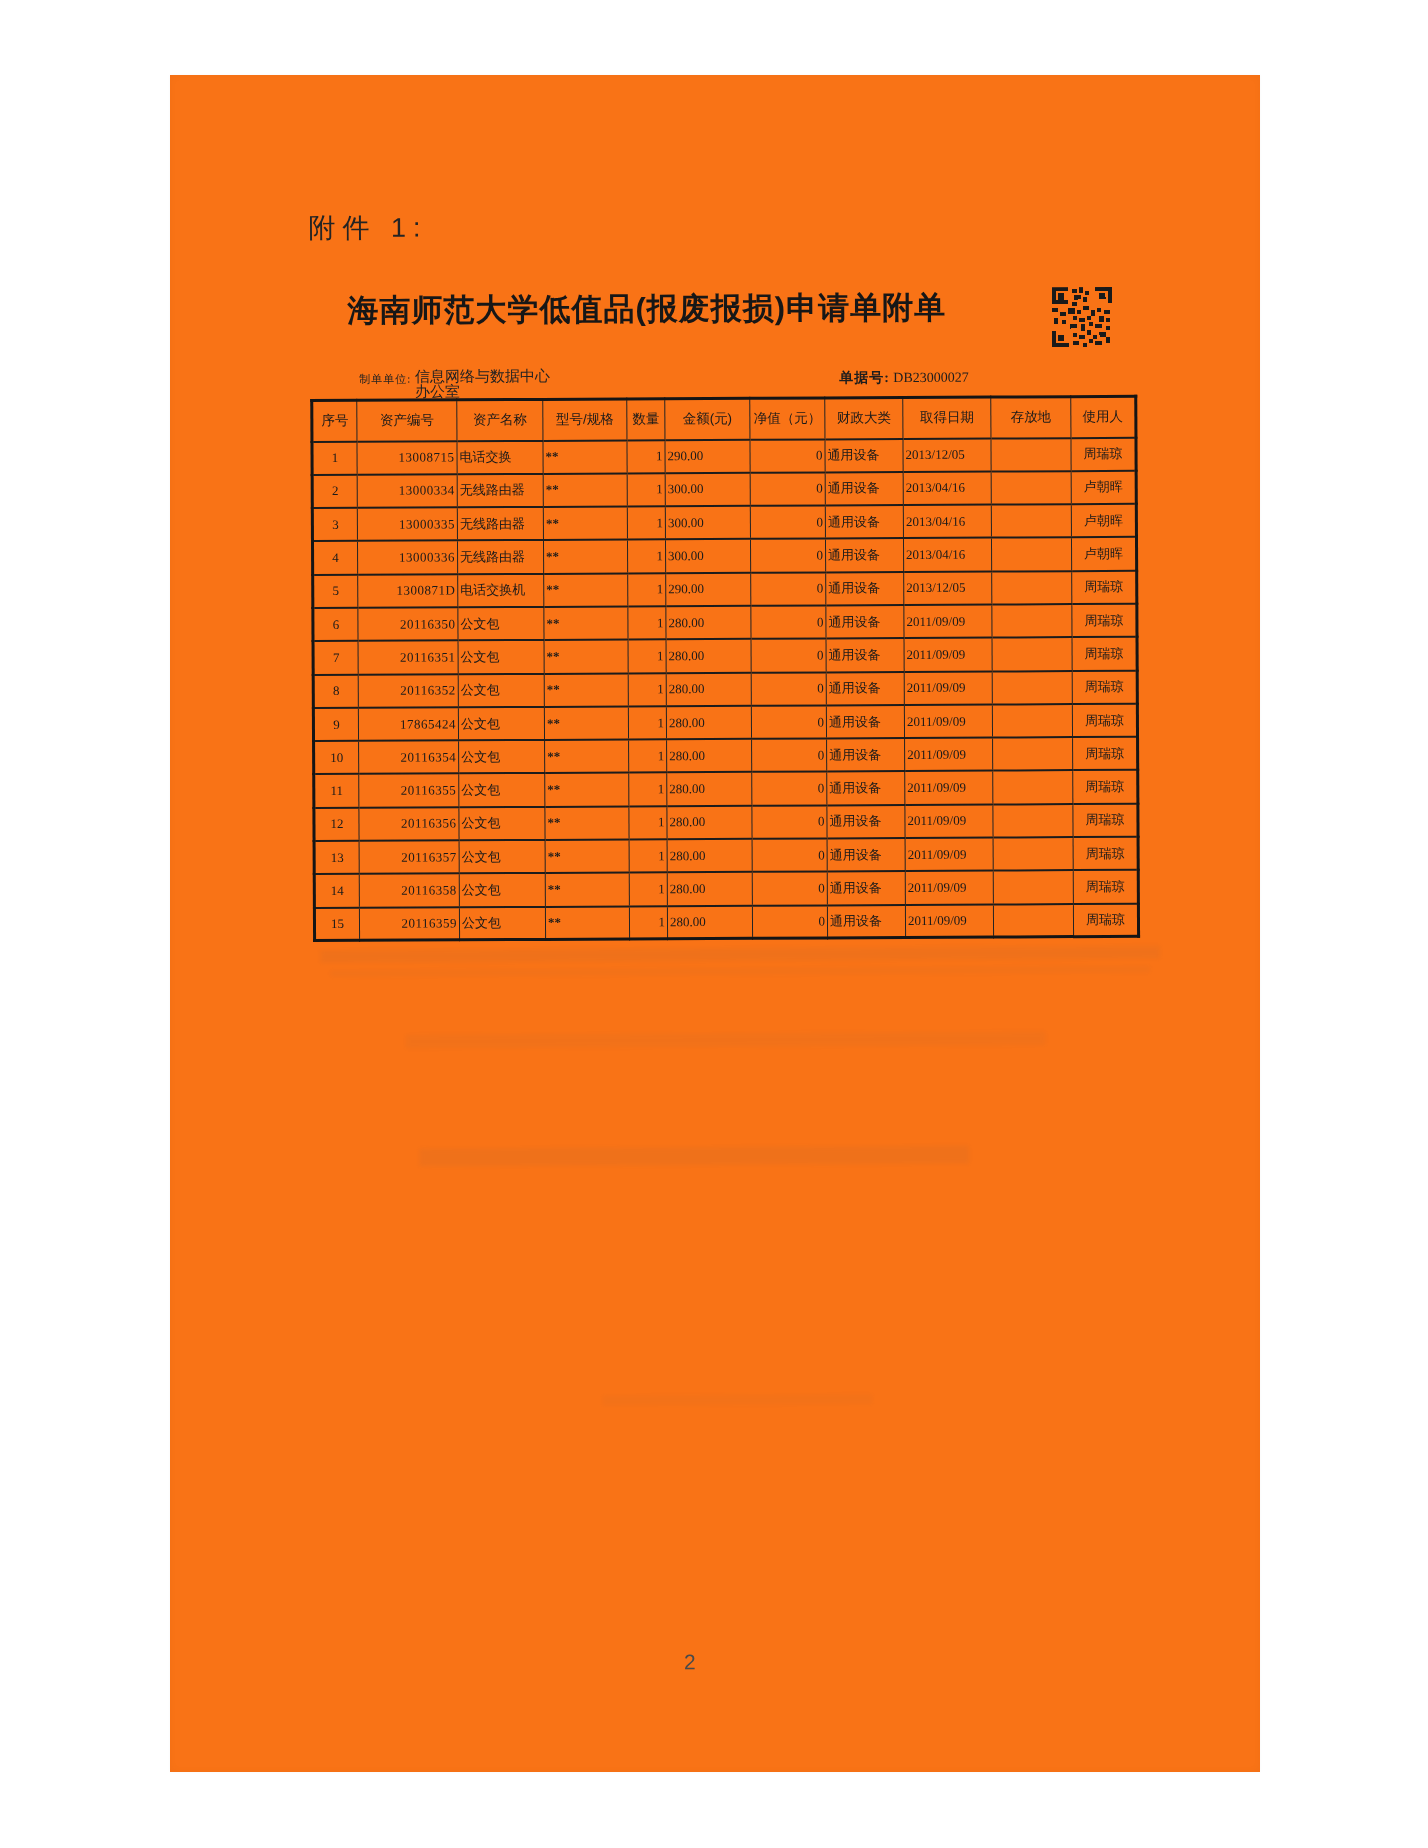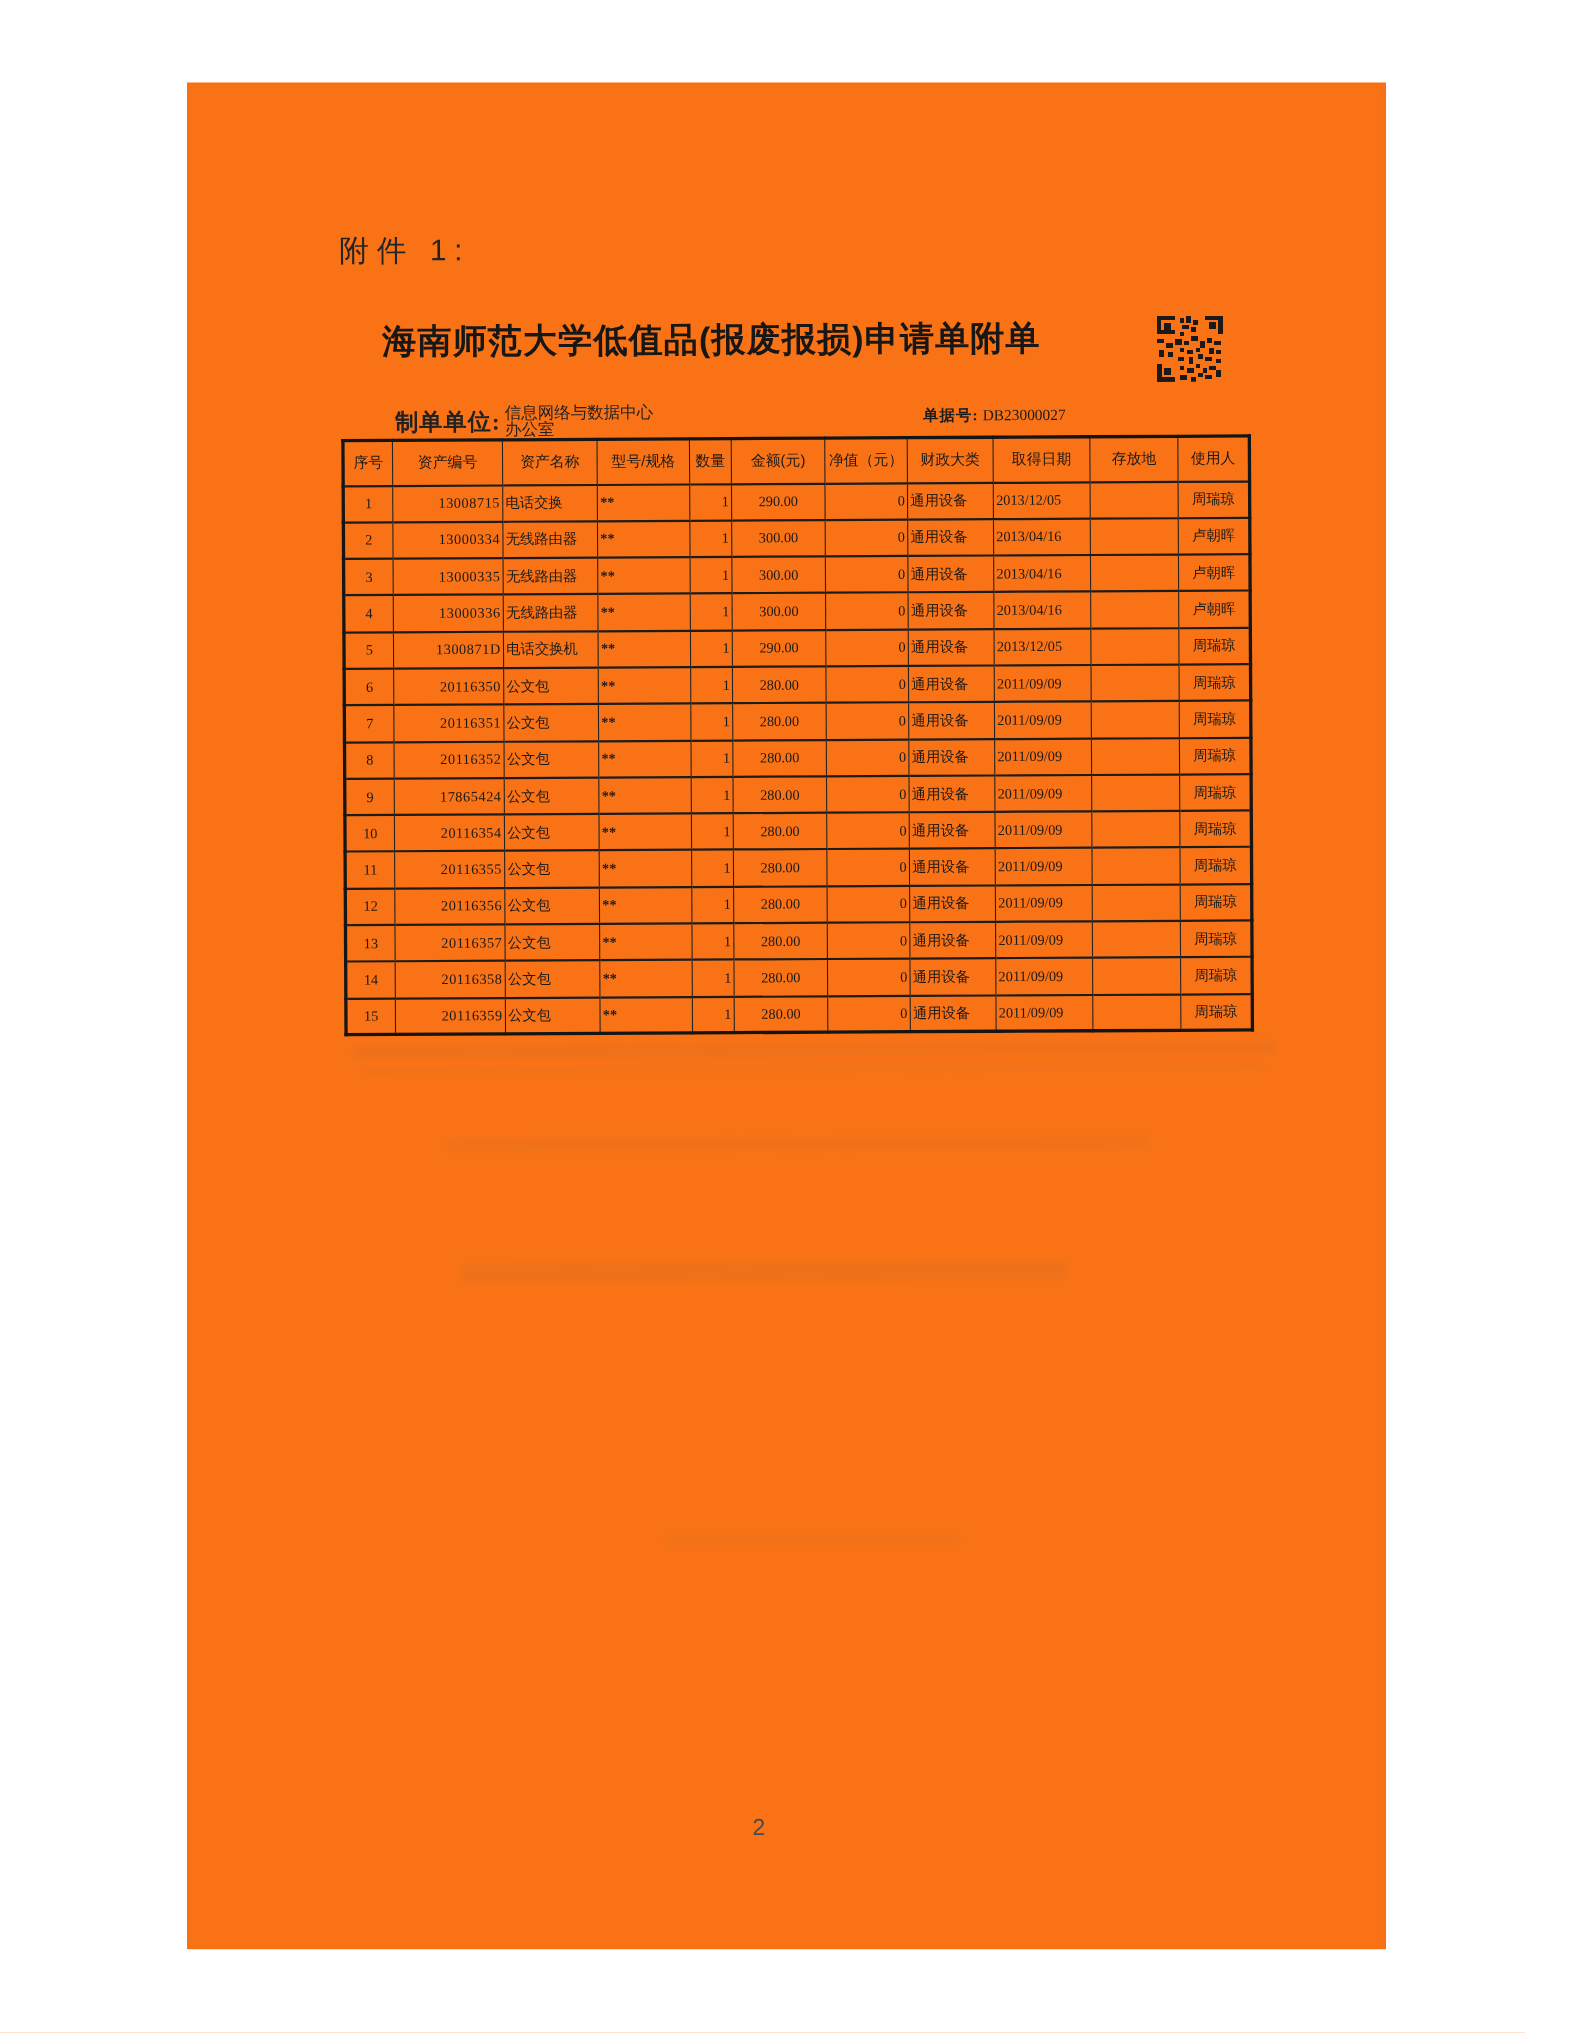--- a/index.html
+++ b/index.html
@@ -30,21 +30,21 @@
     text-align:center;
     font-family:"Liberation Sans",sans-serif;
     font-weight:bold;font-size:31px;letter-spacing:1px;color:#171717;
     white-space:nowrap;
   }
   .qr{position:absolute;left:884px;top:214px;width:62px;height:60px;}
   .form-unit{
     position:absolute;left:192px;top:293px;
     font-size:15px;color:#222;
   }
-  .form-unit .lbl{font-weight:bold;font-size:21px;letter-spacing:1px;}
+  .form-unit .lbl{font-weight:normal;font-size:11px;letter-spacing:1px;}
   .form-unit .val{display:inline-block;vertical-align:top;line-height:15px;}
   .form-unit .val .l2{display:block;}
   .doc-no{
     position:absolute;left:672px;top:295px;
     font-size:14px;color:#1d1d1d;
   }
   .doc-no .lbl{font-weight:bold;letter-spacing:1px;}
   table.main{
     position:absolute;left:143px;top:322px;
     width:824px;height:541px;
@@ -67,21 +67,21 @@
     border-top:none;
   }
   table.main th:first-child, table.main td:first-child{border-left:none;}
   thead tr{height:41px;}
   tbody tr{height:33.3px;}
   td.c-idx{text-align:center;font-size:13px;}
   td.c-assetno{text-align:right;letter-spacing:0.5px;}
   td.c-name{text-align:left;padding-left:5px;font-family:"Liberation Sans",sans-serif;font-size:13px;}
   td.c-model{text-align:left;padding-left:5px;font-weight:bold;}
   td.c-qty{text-align:right;padding-right:5px;}
-  td.c-amount{text-align:center;padding-right:9px;}
+  td.c-amount{text-align:left;padding-right:9px;}
   td.c-net{text-align:right;padding-right:2px;}
   td.c-cat{text-align:left;padding-left:2px;font-family:"Liberation Sans",sans-serif;font-size:13px;border-radius:16px;}
   td.c-date{text-align:left;}
   td.c-loc{text-align:center;}
   td.c-user{text-align:center;font-family:"Liberation Sans",sans-serif;font-size:12.5px;border-radius:11px;}
   .page-number{
     position:absolute;left:496px;top:1575px;width:40px;
     text-align:center;font-size:21px;color:#4a4a4a;
     font-family:"Liberation Sans",sans-serif;
   }

